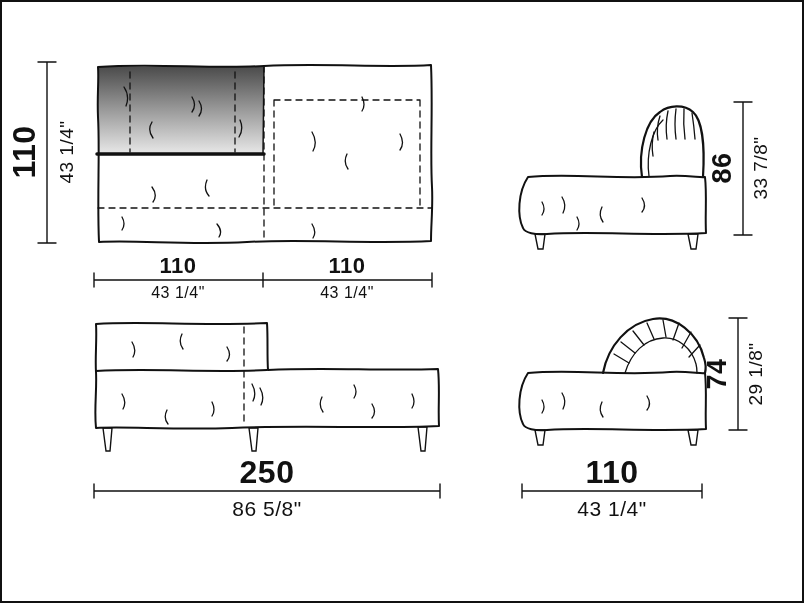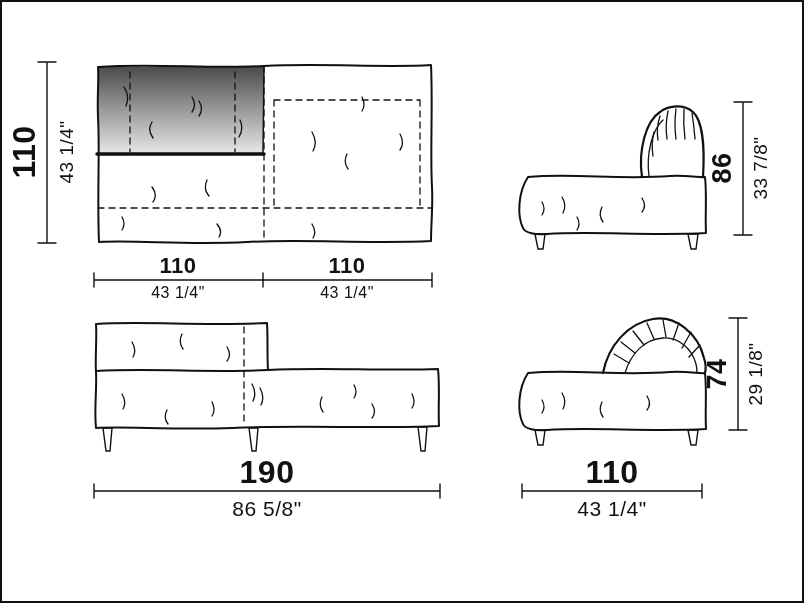--- a/index.html
+++ b/index.html
@@ -139,21 +139,21 @@
     <div class="lbl v in-md" style="left:64px;top:150px;">43 1/4"</div>
 
     <div class="lbl cm-md" style="left:176px;top:264px;">110</div>
     <div class="lbl in-sm" style="left:176px;top:291px;">43 1/4"</div>
     <div class="lbl cm-md" style="left:345px;top:264px;">110</div>
     <div class="lbl in-sm" style="left:345px;top:291px;">43 1/4"</div>
 
     <div class="lbl v cm-lg" style="left:720px;top:166px;">86</div>
     <div class="lbl v in-md" style="left:758px;top:166px;">33 7/8"</div>
 
-    <div class="lbl cm-xl" style="left:265px;top:470px;">190</div>
+    <div class="lbl cm-xl" style="left:265px;top:470px;">250</div>
     <div class="lbl in-lg" style="left:265px;top:506px;">86 5/8"</div>
 
     <div class="lbl v cm-lg" style="left:715px;top:372px;">74</div>
     <div class="lbl v in-md" style="left:753px;top:372px;">29 1/8"</div>
 
     <div class="lbl cm-xl" style="left:610px;top:470px;">110</div>
     <div class="lbl in-lg" style="left:610px;top:506px;">43 1/4"</div>
   </div>
 
 </div>

